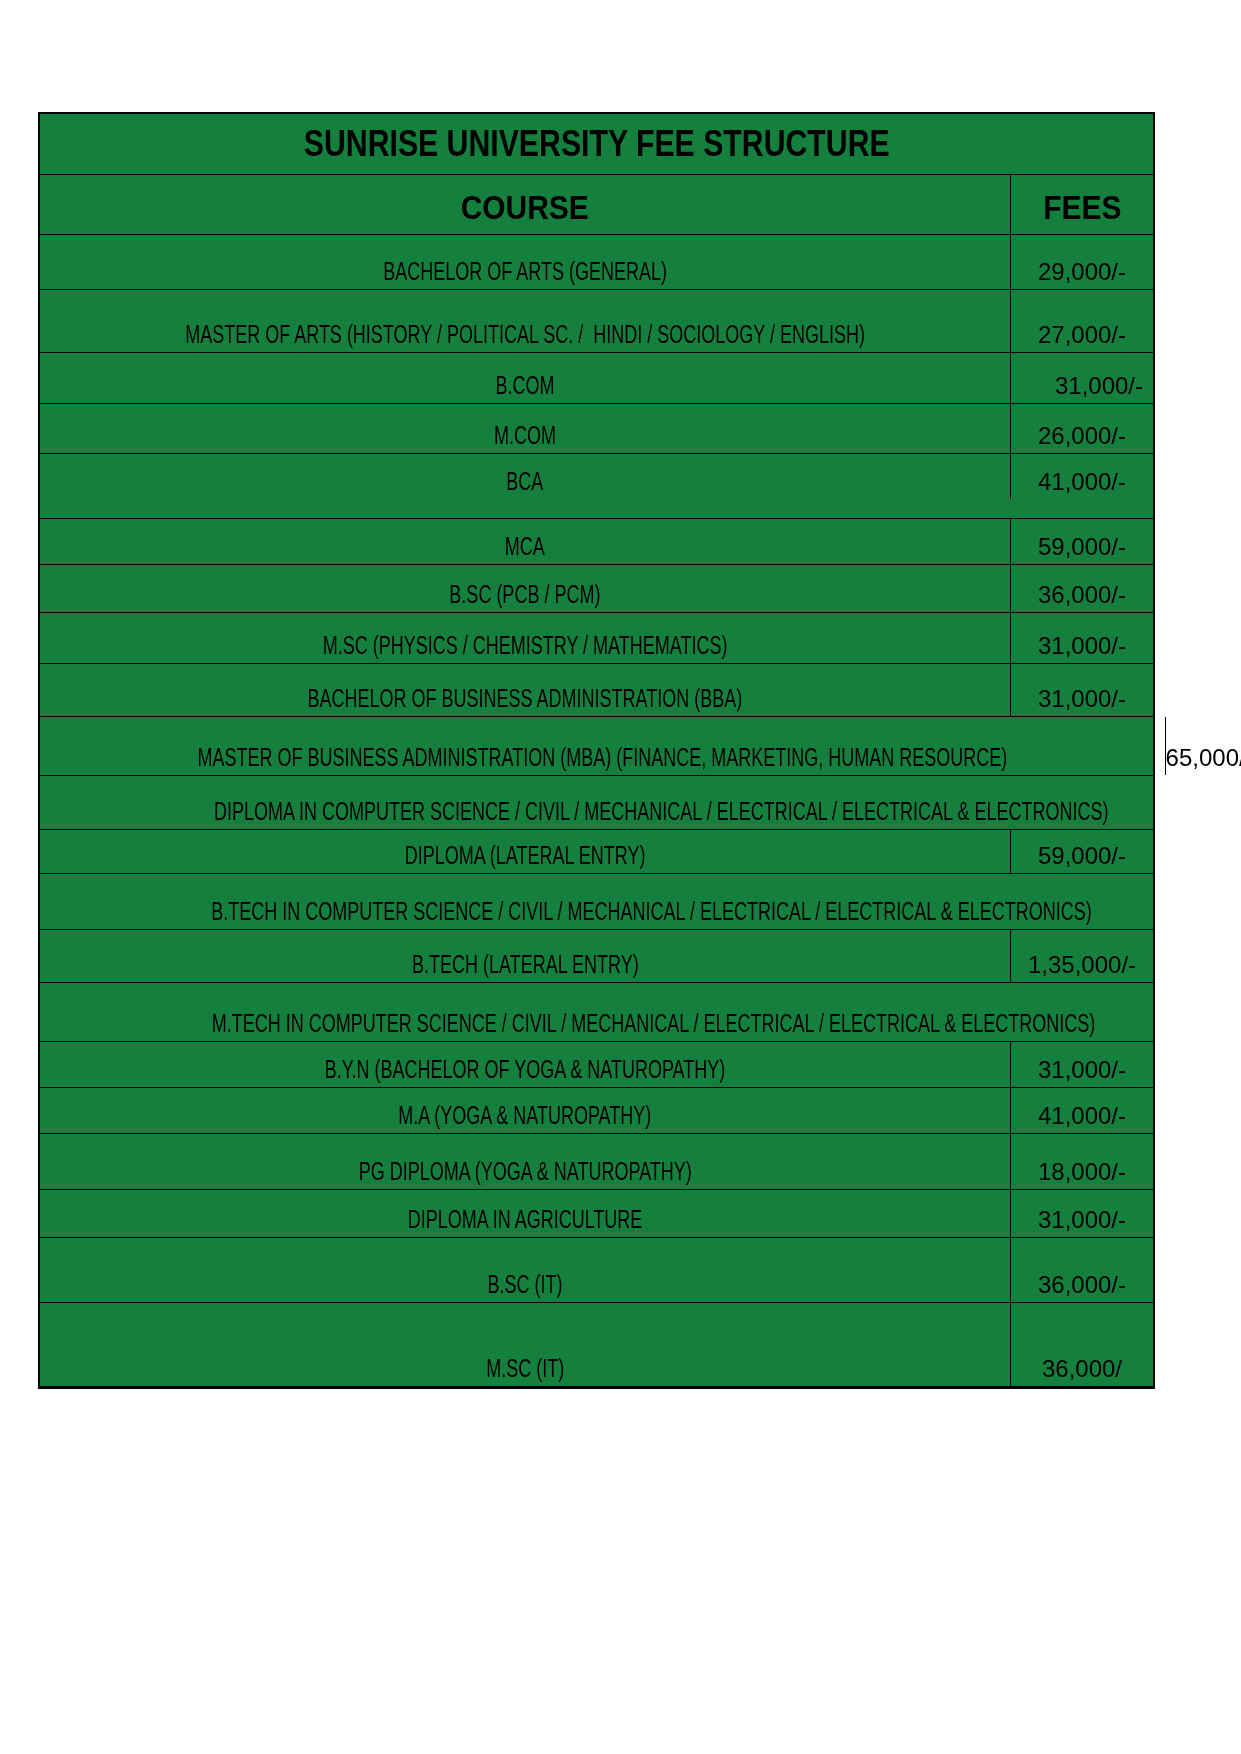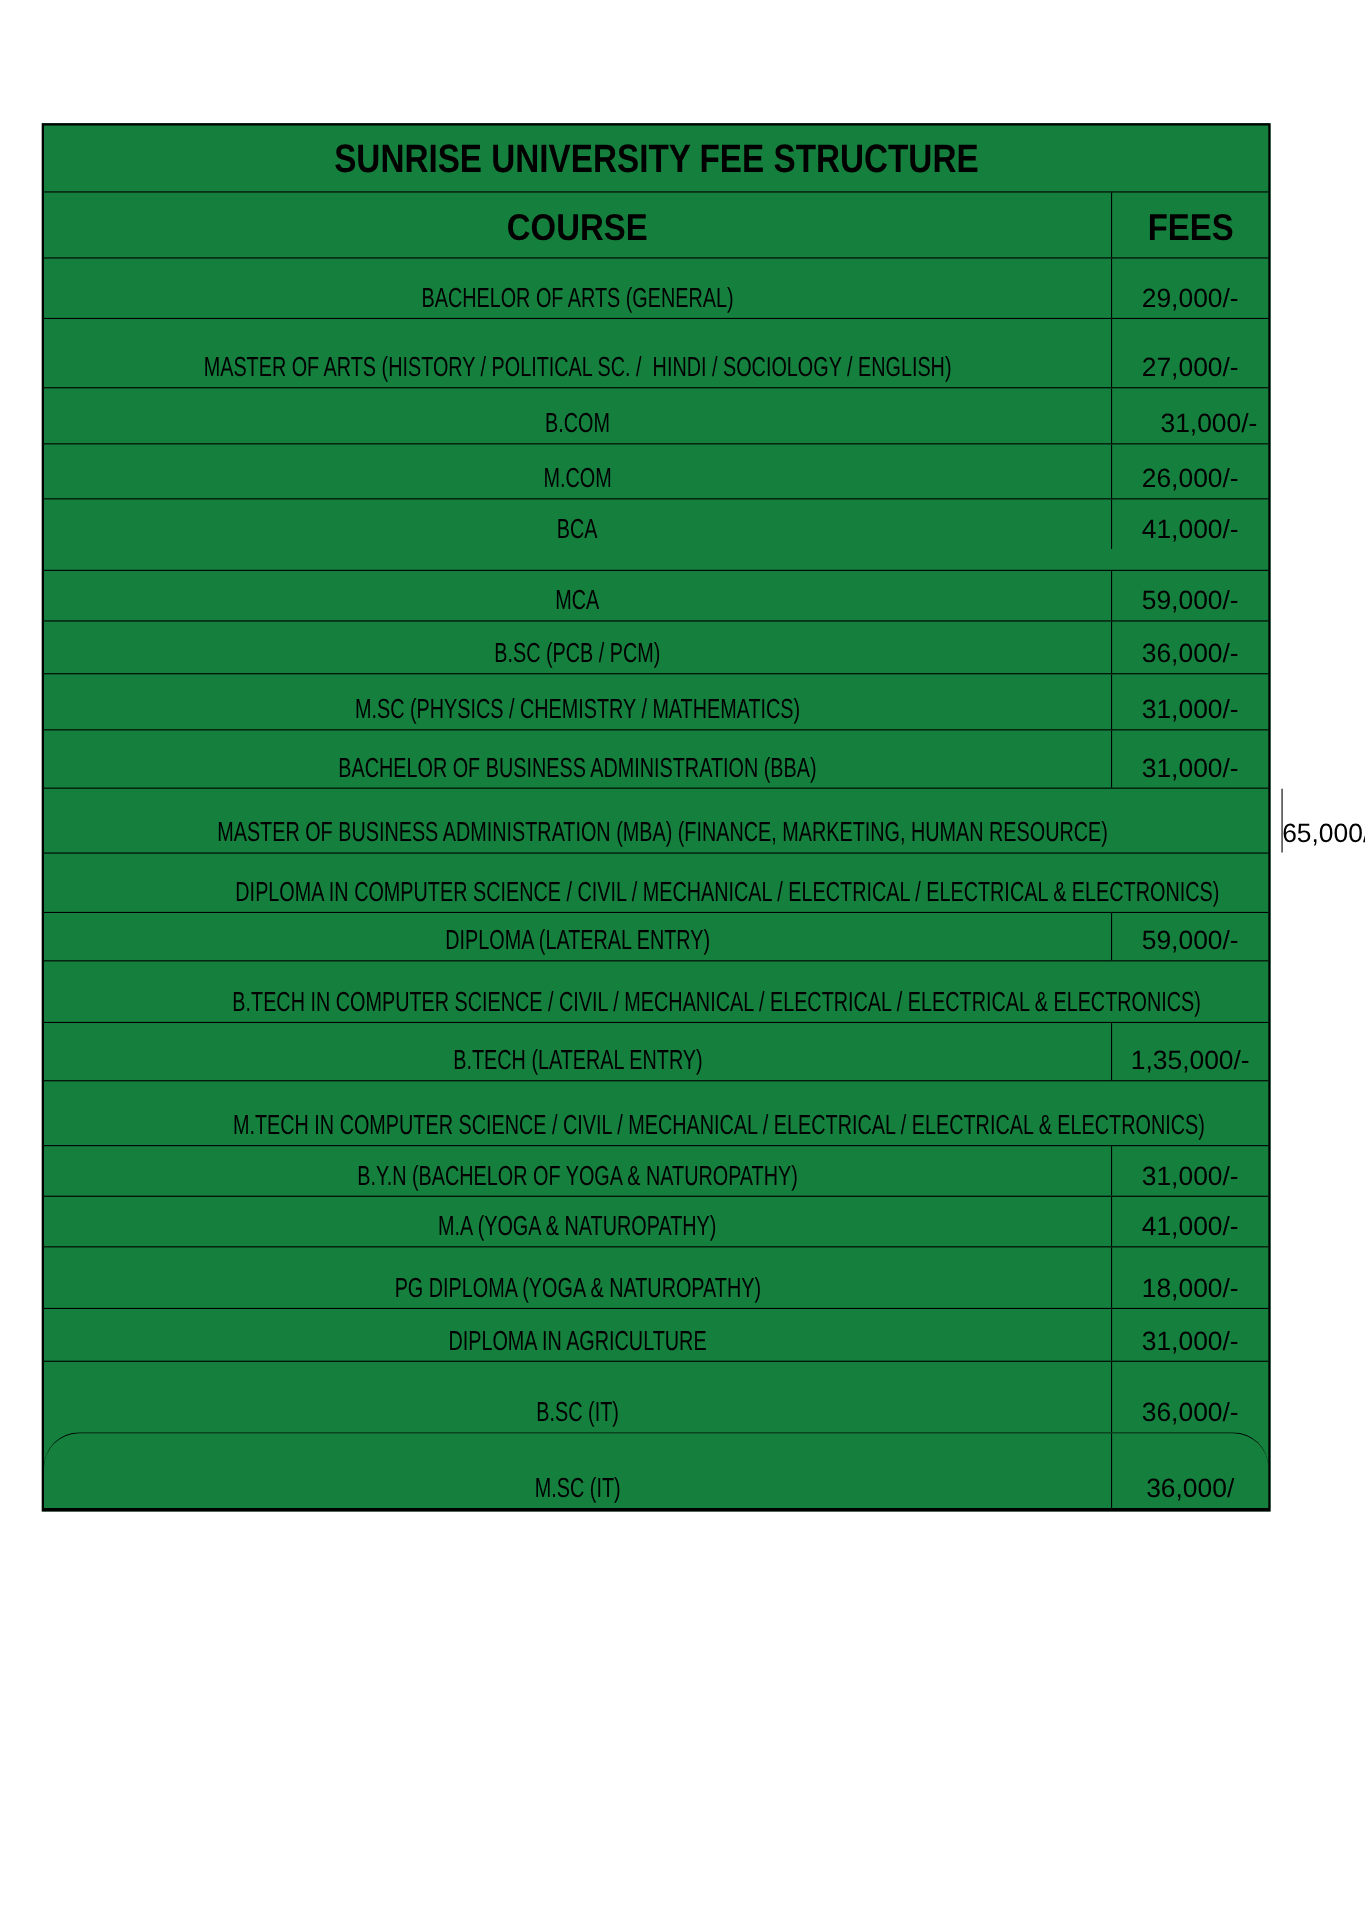--- a/index.html
+++ b/index.html
@@ -249,21 +249,21 @@
           </div>
         </div>
         <div class="row data-row" style="height: 65px;">
           <div class="cell course-cell">
             <span class="cond course-text">B.SC (IT)</span>
           </div>
           <div class="cell fees-cell">
             <span class="fee-text">36,000/-</span>
           </div>
         </div>
-        <div class="row data-row" style="height: 69px; border-radius: 32px;">
+        <div class="row data-row" style="height: 84px;">
           <div class="cell course-cell">
             <span class="cond course-text">M.SC (IT)</span>
           </div>
           <div class="cell fees-cell">
             <span class="fee-text">36,000/</span>
           </div>
         </div>
       </div>
 
   </div>

